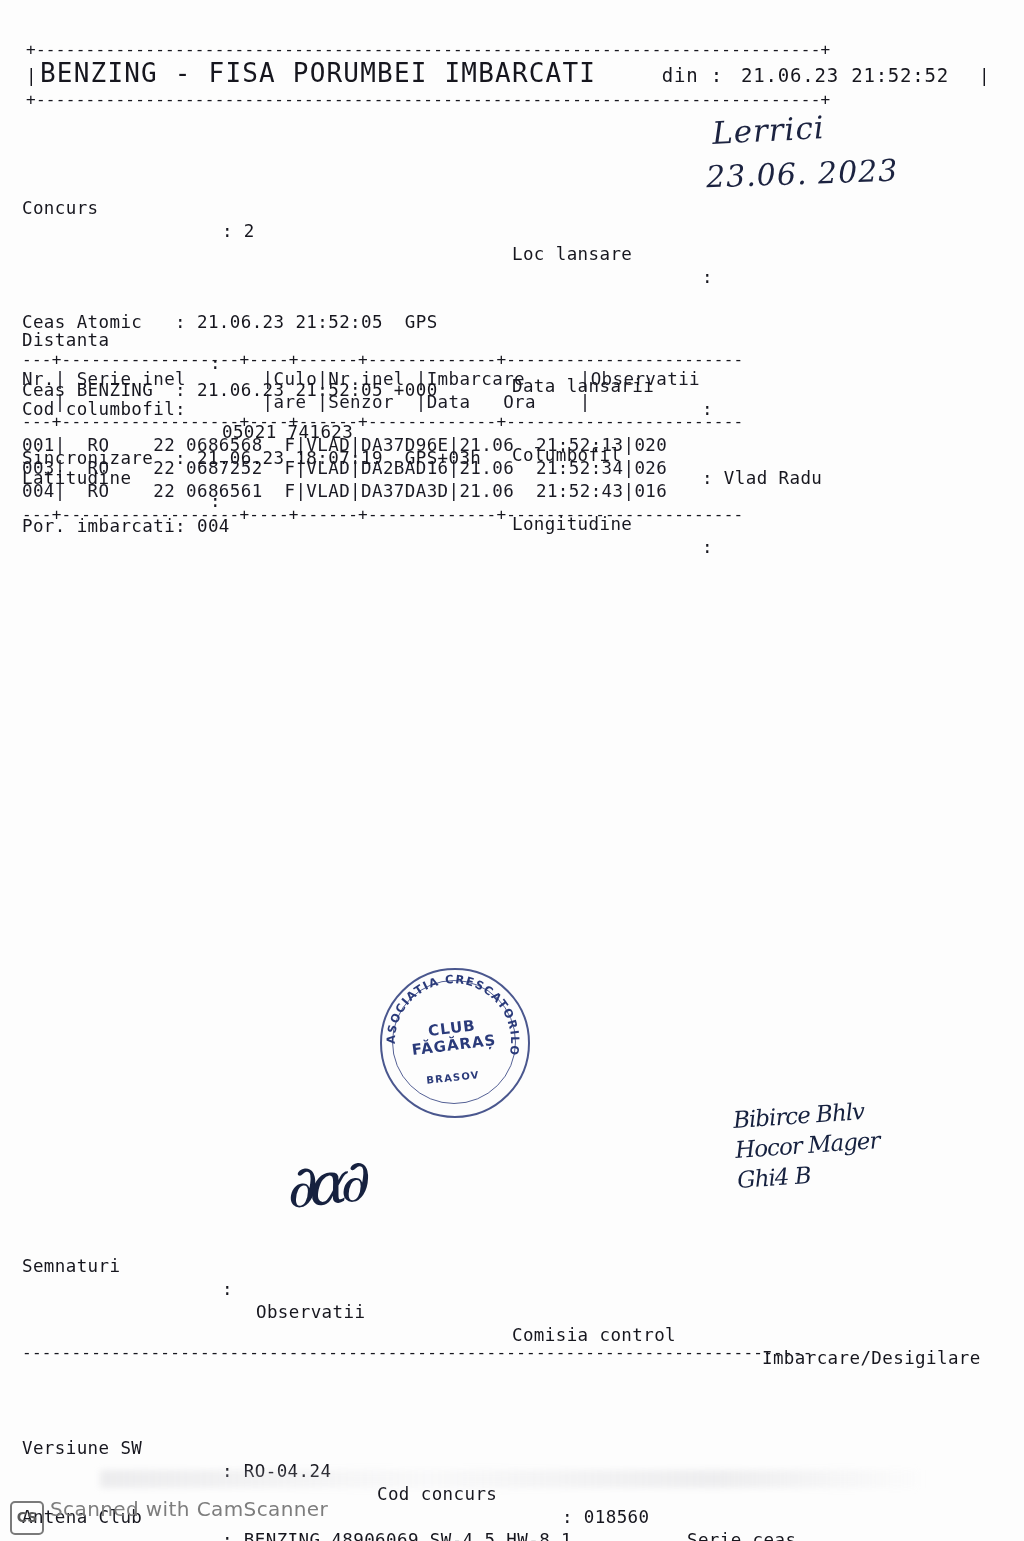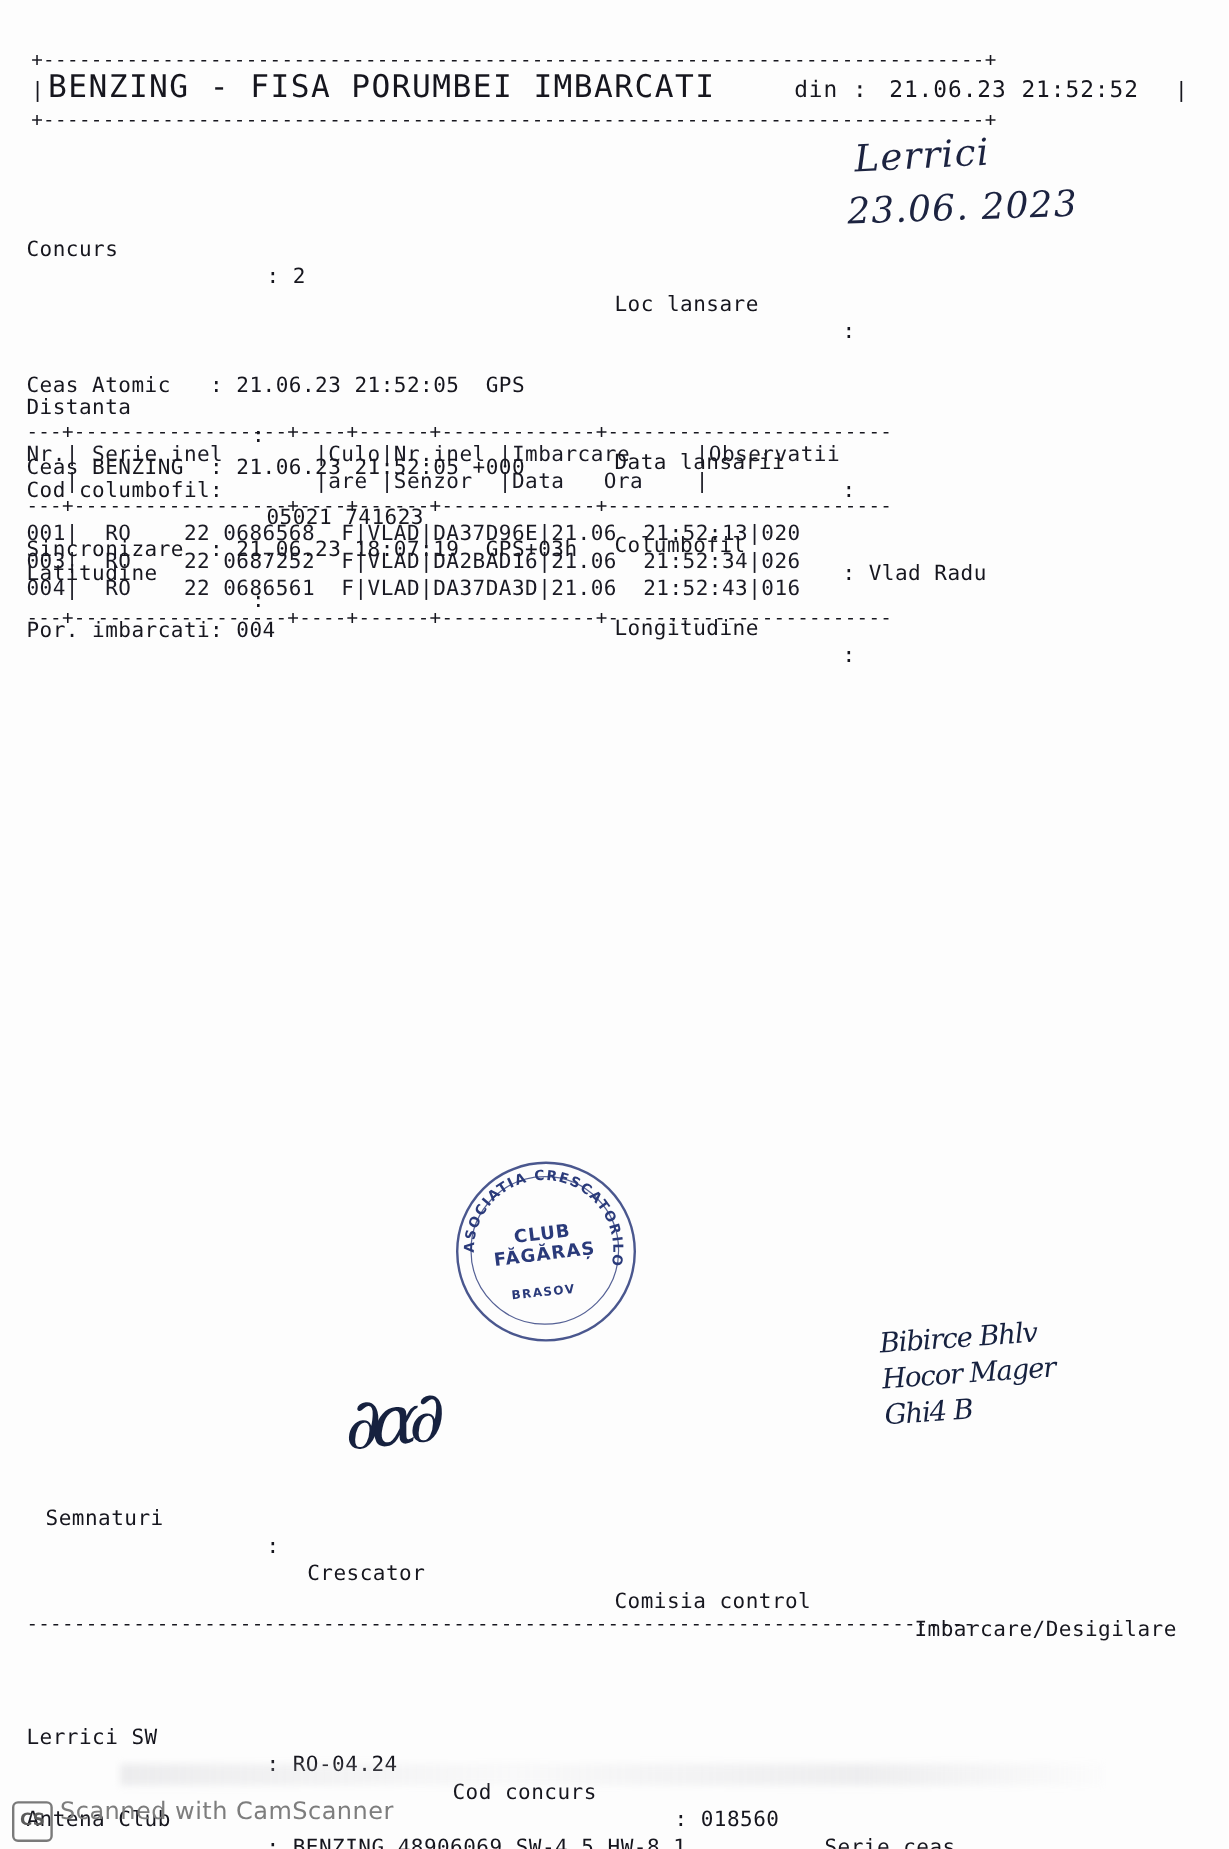--- a/index.html
+++ b/index.html
@@ -229,21 +229,21 @@
   }
 
   .signrow {
     position: absolute;
     left: 22px;
     top: 1232px;
     width: 980px;
     height: 26px;
   }
   .signrow span { position: absolute; white-space: pre; font-size: 17.5px; letter-spacing: 0.4px; }
-  #sign-label { left: 16px; text-align: center; }
+  #sign-label { left: 0; text-align: center; }
   #sign-colon { left: 200px; }
   #sign-crescator-label { left: 234px; }
   #sign-comisia-label { left: 490px; }
   #sign-imbarcare-label { left: 740px; }
 
   
   .footer {
     position: absolute;
     left: 22px;
     top: 1300px;
@@ -399,29 +399,29 @@
   </div>
 
   <div id="sig-crescator">∂α∂</div>
   <div id="sig-imb">Bibirce Bhlv
 Hocor Mager
 Ghi4 B</div>
 
   <div class="signrow mono">
     <span id="sign-label">Semnaturi</span>
     <span id="sign-colon">:</span>
-    <span id="sign-crescator-label">Crescator</span>
+    <span id="sign-crescator-label">Observatii</span>
     <span id="sign-comisia-label">Comisia control</span>
     <span id="sign-imbarcare-label">Imbarcare/Desigilare</span>
   </div>
 
   <div class="footer mono">
     <div class="sep">--------------------------------------------------------------------------------</div>
     <div class="frow">
-      <span class="f-l">Lerrici SW</span>
+      <span class="f-l">Versiune SW</span>
       <span class="f-c1">: RO-04.24</span>
       <span class="f-c2">Cod concurs</span>
       <span class="f-c3">: 018560</span>
       <span class="f-c4">Serie ceas</span>
       
     </div>
     <div class="frow" style="margin-top:0;text-align:center;">
       <span class="f-l">Antena Club</span>
       <span class="f-c1">: BENZING 48906069 SW-4.5 HW-8.1</span>
       

